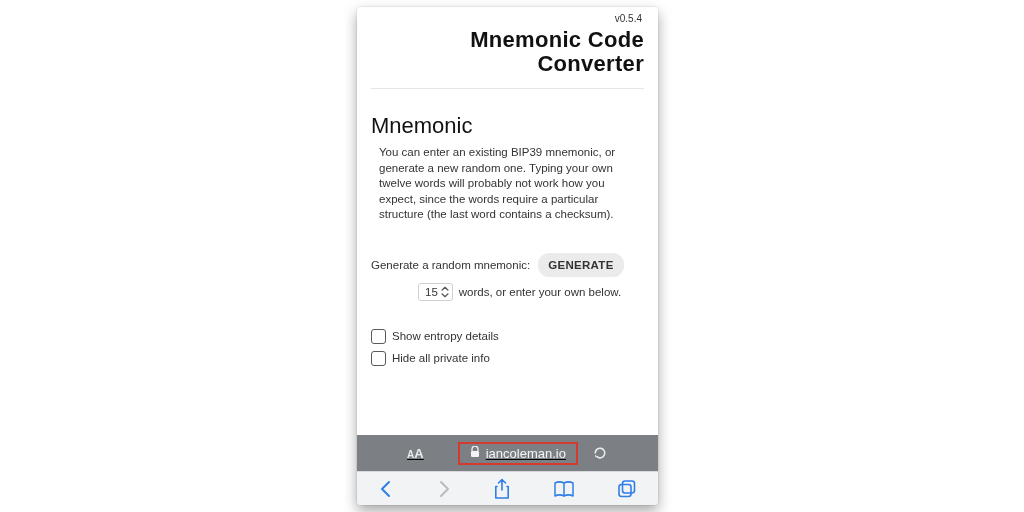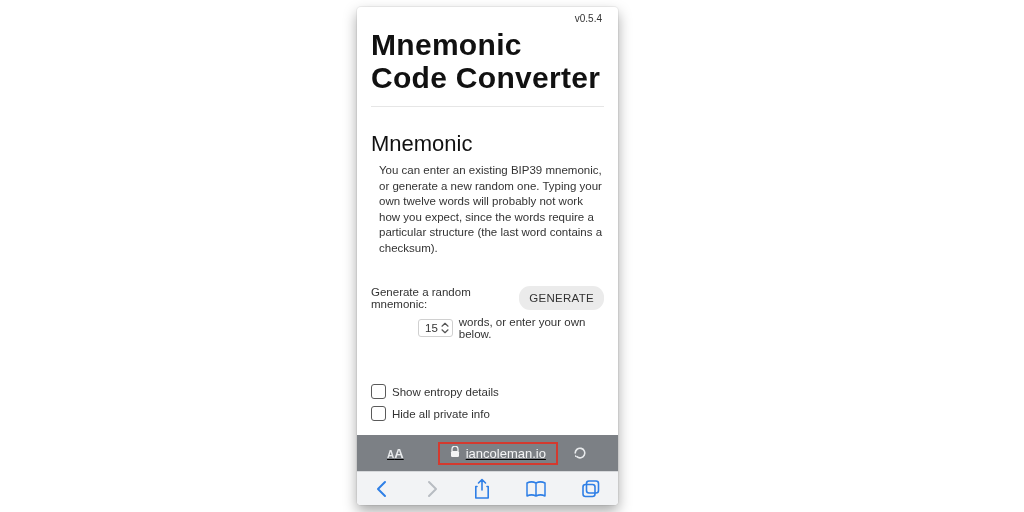--- a/index.html
+++ b/index.html
@@ -10,21 +10,21 @@
     background: #ffffff;
     font-family: -apple-system, "Helvetica Neue", Arial, sans-serif;
     overflow: hidden;
   }
 
   
   .frame {
     position: absolute;
     left: 357px;
     top: 7px;
-    width: 261px;
+    width: 301px;
     height: 498px;
     background: #ffffff;
     border-radius: 4px;
     box-shadow: 0 6px 14px rgba(0,0,0,0.35), 0 0 0 1px rgba(0,0,0,0.05);
     overflow: hidden;
   }
 
   
   .content {
     position: absolute;
@@ -33,22 +33,22 @@
     padding: 6px 14px 8px 14px;
     color: #333;
   }
   .version {
     text-align: right;
     font-size: 10px;
     color: #333;
     padding-right: 2px;
   }
   .title {
-    text-align: left;
-    font-size: 30px;
+    text-align: right;
+    font-size: 22px;
     font-weight: 700;
     color: #111;
     line-height: 1.1;
     margin: 4px 0 6px 0;
     border-bottom: 1px solid #e6e6e6;
     padding-bottom: 12px;
     letter-spacing: 0.3px;
   }
   .h2 {
     font-size: 22px;
@@ -62,28 +62,28 @@
     color: #333;
     margin: 4px 0 8px 8px;
   }
   .para .inline-link {
     color: #3393df;
     text-decoration: none;
   }
   .gen-row {
     display: flex;
     align-items: center;
-    gap: 0;
+    gap: 8px;
     margin-top: 30px;
     font-size: 11.5px;
     color: #333;
   }
   .btn {
     font-size: 11.5px;
-    font-weight: 400;
+    font-weight: 700;
     letter-spacing: 0.3px;
     color: #333;
     background: #ebebeb;
     padding: 6px 10px;
     border-radius: 11px;
   }
   .sel-row {
     display: flex;
     align-items: center;
     gap: 6px;
@@ -187,21 +187,21 @@
     <div class="sel-row">
       <span class="select">
         <span>15</span>
         <svg width="8" height="12" viewBox="0 0 8 12">
             <path d="M1 4.2 L4 1.3 L7 4.2 M1 7.8 L4 10.7 L7 7.8" fill="none" stroke="#555" stroke-width="1.2" stroke-linecap="round" stroke-linejoin="round"></path>
           </svg>
       </span>
       <span>words, or enter your own below.</span>
     </div>
 
-    <div class="chk-row" style="margin-top:44px;">
+    <div class="chk-row" style="margin-top:28px;">
       <span class="chkbox"></span>
       <span>Show entropy details</span>
     </div>
     <div class="chk-row">
       <span class="chkbox"></span>
       <span>Hide all private info</span>
     </div>
   </div>
 
   <div class="chrome">

